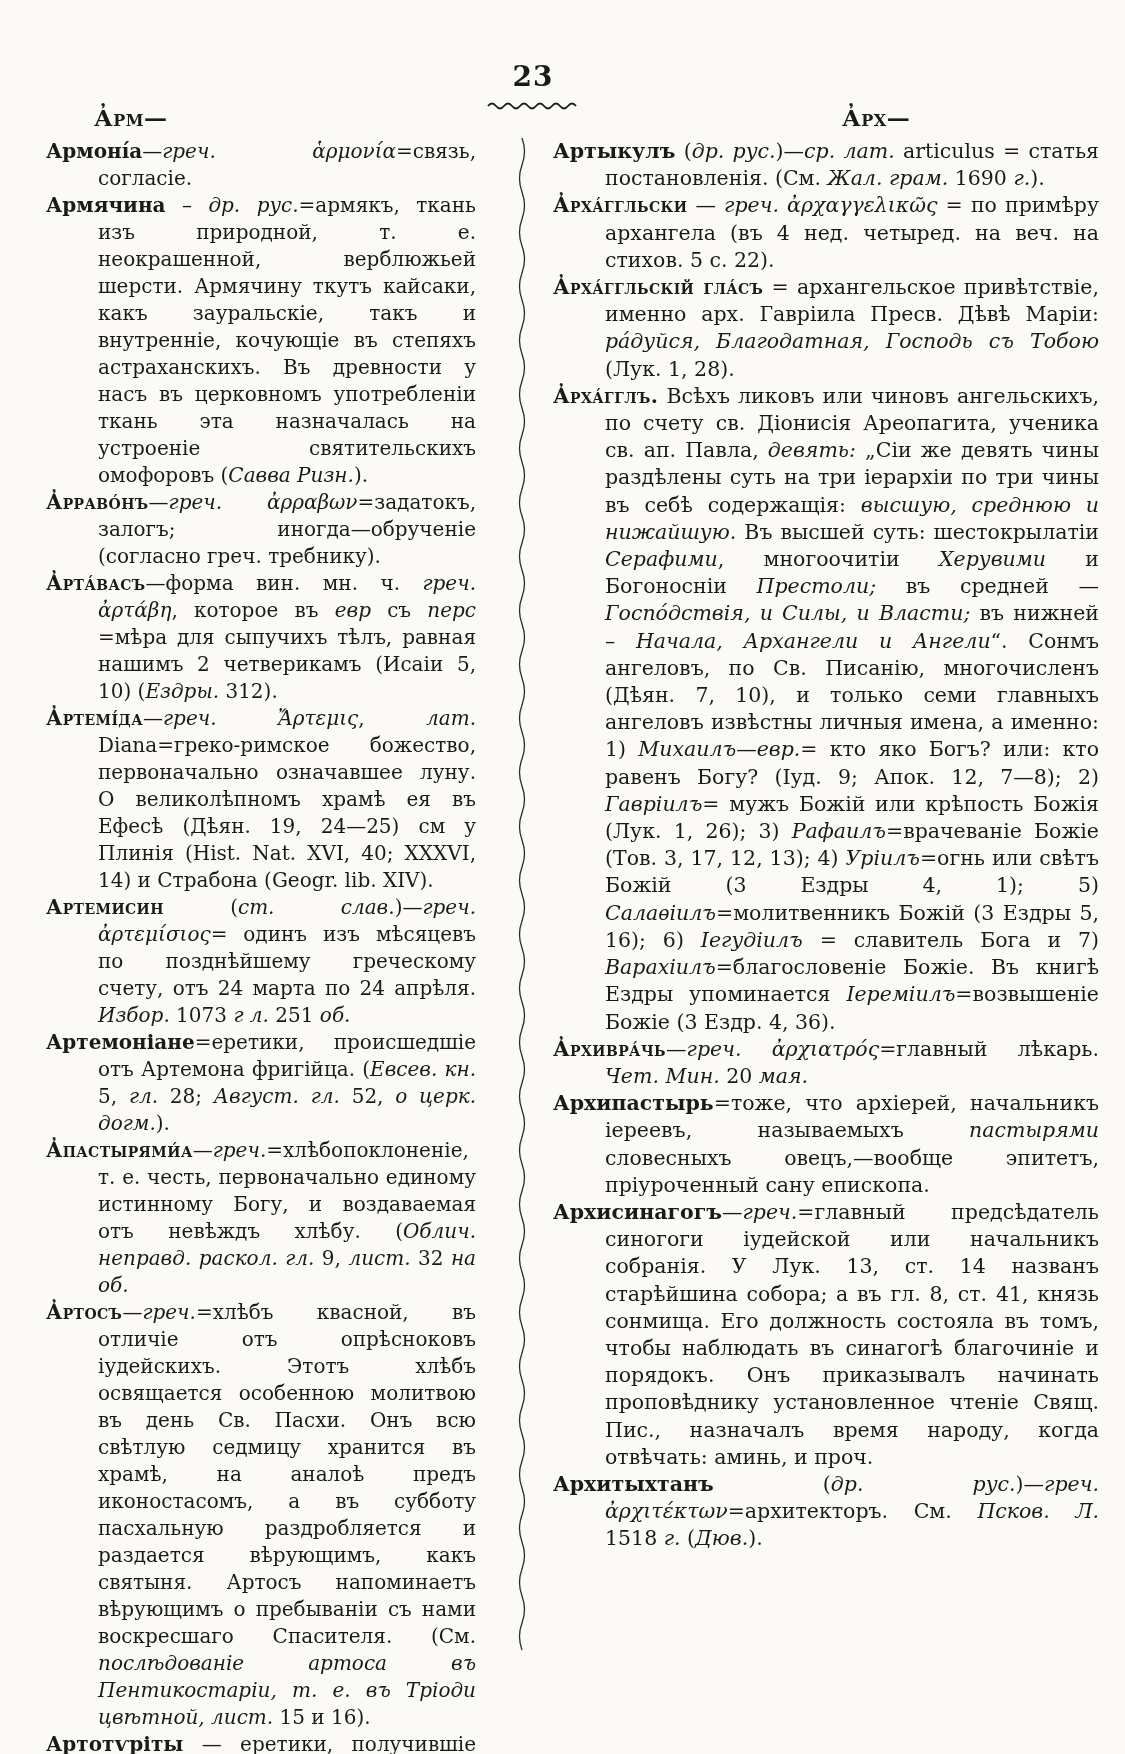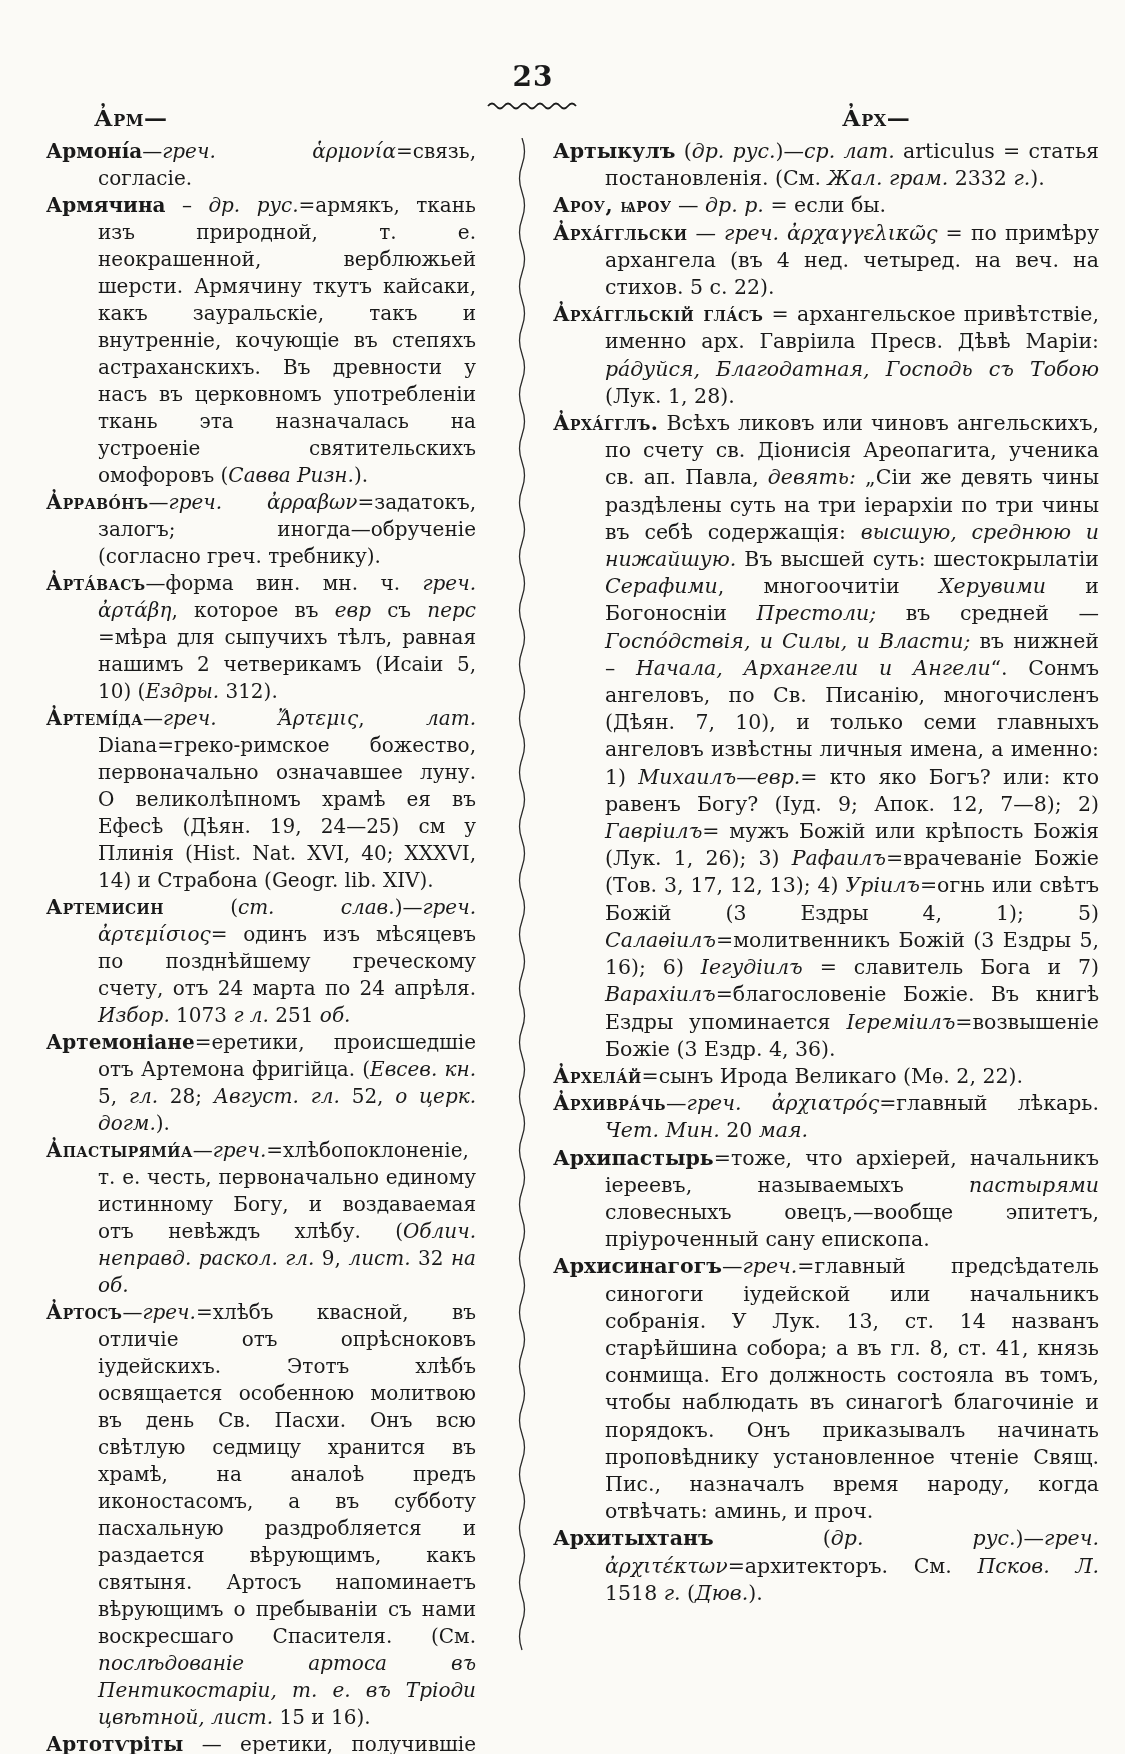--- a/index.html
+++ b/index.html
@@ -59,25 +59,23 @@
       <p class="entry"><span class="hw-sl">А̓рраво́нъ</span><span>—</span><span class="it">греч.</span><span> </span><span class="gr">ἀρραβων</span><span>=задатокъ, залогъ; иногда—обрученіе (согласно греч. требнику).</span></p>
       <p class="entry"><span class="hw-sl">А̓рта́васъ</span><span>—форма вин. мн. ч. </span><span class="it">греч.</span><span> </span><span class="gr">ἀρτάβη</span><span>, которое въ </span><span class="it">евр</span><span> съ </span><span class="it">перс</span><span> =мѣра для сыпучихъ тѣлъ, равная нашимъ 2 четверикамъ (Исаіи 5, 10) (</span><span class="it">Ездры.</span><span> 312).</span></p>
       <p class="entry"><span class="hw-sl">А̓ртемі́да</span><span>—</span><span class="it">греч.</span><span> </span><span class="gr">Ἄρτεμις</span><span>, </span><span class="it">лат.</span><span> Diana=греко-римское божество, первоначально означавшее луну. О великолѣпномъ храмѣ ея въ Ефесѣ (Дѣян. 19, 24—25) см у Плинія (Hist. Nat. XVI, 40; XXXVI, 14) и Страбона (Geogr. lib. XIV).</span></p>
       <p class="entry"><span class="hw-sl">Артемисин</span><span> (</span><span class="it">ст. слав.</span><span>)—</span><span class="it">греч.</span><span> </span><span class="gr">ἀρτεμίσιος</span><span>= одинъ изъ мѣсяцевъ по позднѣйшему греческому счету, отъ 24 марта по 24 апрѣля. </span><span class="it">Избор.</span><span> 1073 </span><span class="it">г л.</span><span> 251 </span><span class="it">об.</span></p>
       <p class="entry"><span class="hw-civil">Артемоніане</span><span>=еретики, происшедшіе отъ Артемона фригійца. (</span><span class="it">Евсев. кн.</span><span> 5, </span><span class="it">гл.</span><span> 28; </span><span class="it">Август. гл.</span><span> 52, </span><span class="it">о церк. догм.</span><span>).</span></p>
       <p class="entry"><span class="hw-sl">А̓пастырями́а</span><span>—</span><span class="it">греч.</span><span>=хлѣбопоклоненіе, т. е. честь, первоначально единому истинному Богу, и воздаваемая отъ невѣждъ хлѣбу. (</span><span class="it">Облич. неправд. раскол. гл.</span><span> 9, </span><span class="it">лист.</span><span> 32 </span><span class="it">на об.</span></p>
       <p class="entry"><span class="hw-sl">А̓ртосъ</span><span>—</span><span class="it">греч.</span><span>=хлѣбъ квасной, въ отличіе отъ опрѣсноковъ іудейскихъ. Этотъ хлѣбъ освящается особенною молитвою въ день Св. Пасхи. Онъ всю свѣтлую седмицу хранится въ храмѣ, на аналоѣ предъ иконостасомъ, а въ субботу пасхальную раздробляется и раздается вѣрующимъ, какъ святыня. Артосъ напоминаетъ вѣрующимъ о пребываніи съ нами воскресшаго Спасителя. (См. </span><span class="it">послѣдованіе артоса въ Пентикостаріи, т. е. въ Тріоди цвѣтной, лист.</span><span> 15 и 16).</span></p>
       <p class="entry"><span class="hw-civil">Артотѵріты</span><span> — еретики, получившіе свое наименованіе отъ </span></p>
     </div>
   <div class="col col-right" id="col-right">
-      <p class="entry"><span class="hw-civil">Артыкулъ</span><span> (</span><span class="it">др. рус.</span><span>)—</span><span class="it">ср. лат.</span><span> articulus = статья постановленія. (См. </span><span class="it">Жал. грам.</span><span> 2332 </span><span class="it">г.</span><span>).</span></p>
-      <p class="entry"><span class="hw-sl">Ароу, ѩроу</span><span> — </span><span class="it">др. р.</span><span> = если бы.</span></p>
+      <p class="entry"><span class="hw-civil">Артыкулъ</span><span> (</span><span class="it">др. рус.</span><span>)—</span><span class="it">ср. лат.</span><span> articulus = статья постановленія. (См. </span><span class="it">Жал. грам.</span><span> 1690 </span><span class="it">г.</span><span>).</span></p>
       <p class="entry"><span class="hw-sl">А̓рха́ггльски</span><span> — </span><span class="it">греч.</span><span> </span><span class="gr">ἀρχαγγελικῶς</span><span> = по примѣру архангела (въ 4 нед. четыред. на веч. на стихов. 5 с. 22).</span></p>
       <p class="entry"><span class="hw-sl">А̓рха́ггльскій гла́съ</span><span> = архангельское привѣтствіе, именно арх. Гавріила Пресв. Дѣвѣ Маріи: </span><span class="it">ра́дуйся, Благодатная, Господь съ Тобою</span><span> (Лук. 1, 28).</span></p>
       <p class="entry"><span class="hw-sl">А̓рха́гглъ.</span><span> Всѣхъ ликовъ или чиновъ ангельскихъ, по счету св. Діонисія Ареопагита, ученика св. ап. Павла, </span><span class="it">девять:</span><span> „Сіи же девять чины раздѣлены суть на три іерархіи по три чины въ себѣ содержащія: </span><span class="it">высшую, среднюю и нижайшую.</span><span> Въ высшей суть: шестокрылатіи </span><span class="it">Серафими</span><span>, многоочитіи </span><span class="it">Херувими</span><span> и Богоносніи </span><span class="it">Престоли;</span><span> въ средней — </span><span class="it">Госпо́дствія, и Силы, и Власти;</span><span> въ нижней – </span><span class="it">Начала, Архангели и Ангели</span><span>“. Сонмъ ангеловъ, по Св. Писанію, многочисленъ (Дѣян. 7, 10), и только семи главныхъ ангеловъ извѣстны личныя имена, а именно: 1) </span><span class="it">Михаилъ</span><span>—</span><span class="it">евр.</span><span>= кто яко Богъ? или: кто равенъ Богу? (Іуд. 9; Апок. 12, 7—8); 2) </span><span class="it">Гавріилъ</span><span>= мужъ Божій или крѣпость Божія (Лук. 1, 26); 3) </span><span class="it">Рафаилъ</span><span>=врачеваніе Божіе (Тов. 3, 17, 12, 13); 4) </span><span class="it">Уріилъ</span><span>=огнь или свѣтъ Божій (3 Ездры 4, 1); 5) </span><span class="it">Салаѳіилъ</span><span>=молитвенникъ Божій (3 Ездры 5, 16); 6) </span><span class="it">Іегудіилъ</span><span> = славитель Бога и 7) </span><span class="it">Варахіилъ</span><span>=благословеніе Божіе. Въ книгѣ Ездры упоминается </span><span class="it">Іереміилъ</span><span>=возвышеніе Божіе (3 Ездр. 4, 36).</span></p>
-      <p class="entry"><span class="hw-sl">А̓рхела́й</span><span>=сынъ Ирода Великаго (Мѳ. 2, 22).</span></p>
       <p class="entry"><span class="hw-sl">А̓рхивра́чь</span><span>—</span><span class="it">греч.</span><span> </span><span class="gr">ἀρχιατρός</span><span>=главный лѣкарь. </span><span class="it">Чет. Мин.</span><span> 20 </span><span class="it">мая.</span></p>
       <p class="entry"><span class="hw-civil">Архипастырь</span><span>=тоже, что архіерей, начальникъ іереевъ, называемыхъ </span><span class="it">пастырями</span><span> словесныхъ овецъ,—вообще эпитетъ, пріуроченный сану епископа.</span></p>
       <p class="entry"><span class="hw-civil">Архисинагогъ</span><span>—</span><span class="it">греч.</span><span>=главный предсѣдатель синогоги іудейской или начальникъ собранія. У Лук. 13, ст. 14 названъ старѣйшина собора; а въ гл. 8, ст. 41, князь сонмища. Его должность состояла въ томъ, чтобы наблюдать въ синагогѣ благочиніе и порядокъ. Онъ приказывалъ начинать проповѣднику установленное чтеніе Свящ. Пис., назначалъ время народу, когда отвѣчать: аминь, и проч.</span></p>
       <p class="entry"><span class="hw-civil">Архитыхтанъ</span><span> (</span><span class="it">др. рус.</span><span>)—</span><span class="it">греч.</span><span> </span><span class="gr">ἀρχιτέκτων</span><span>=архитекторъ. См. </span><span class="it">Псков. Л.</span><span> 1518 </span><span class="it">г.</span><span> (</span><span class="it">Дюв.</span><span>).</span></p>
     </div>
 
 </div>
 
 </body></html>

